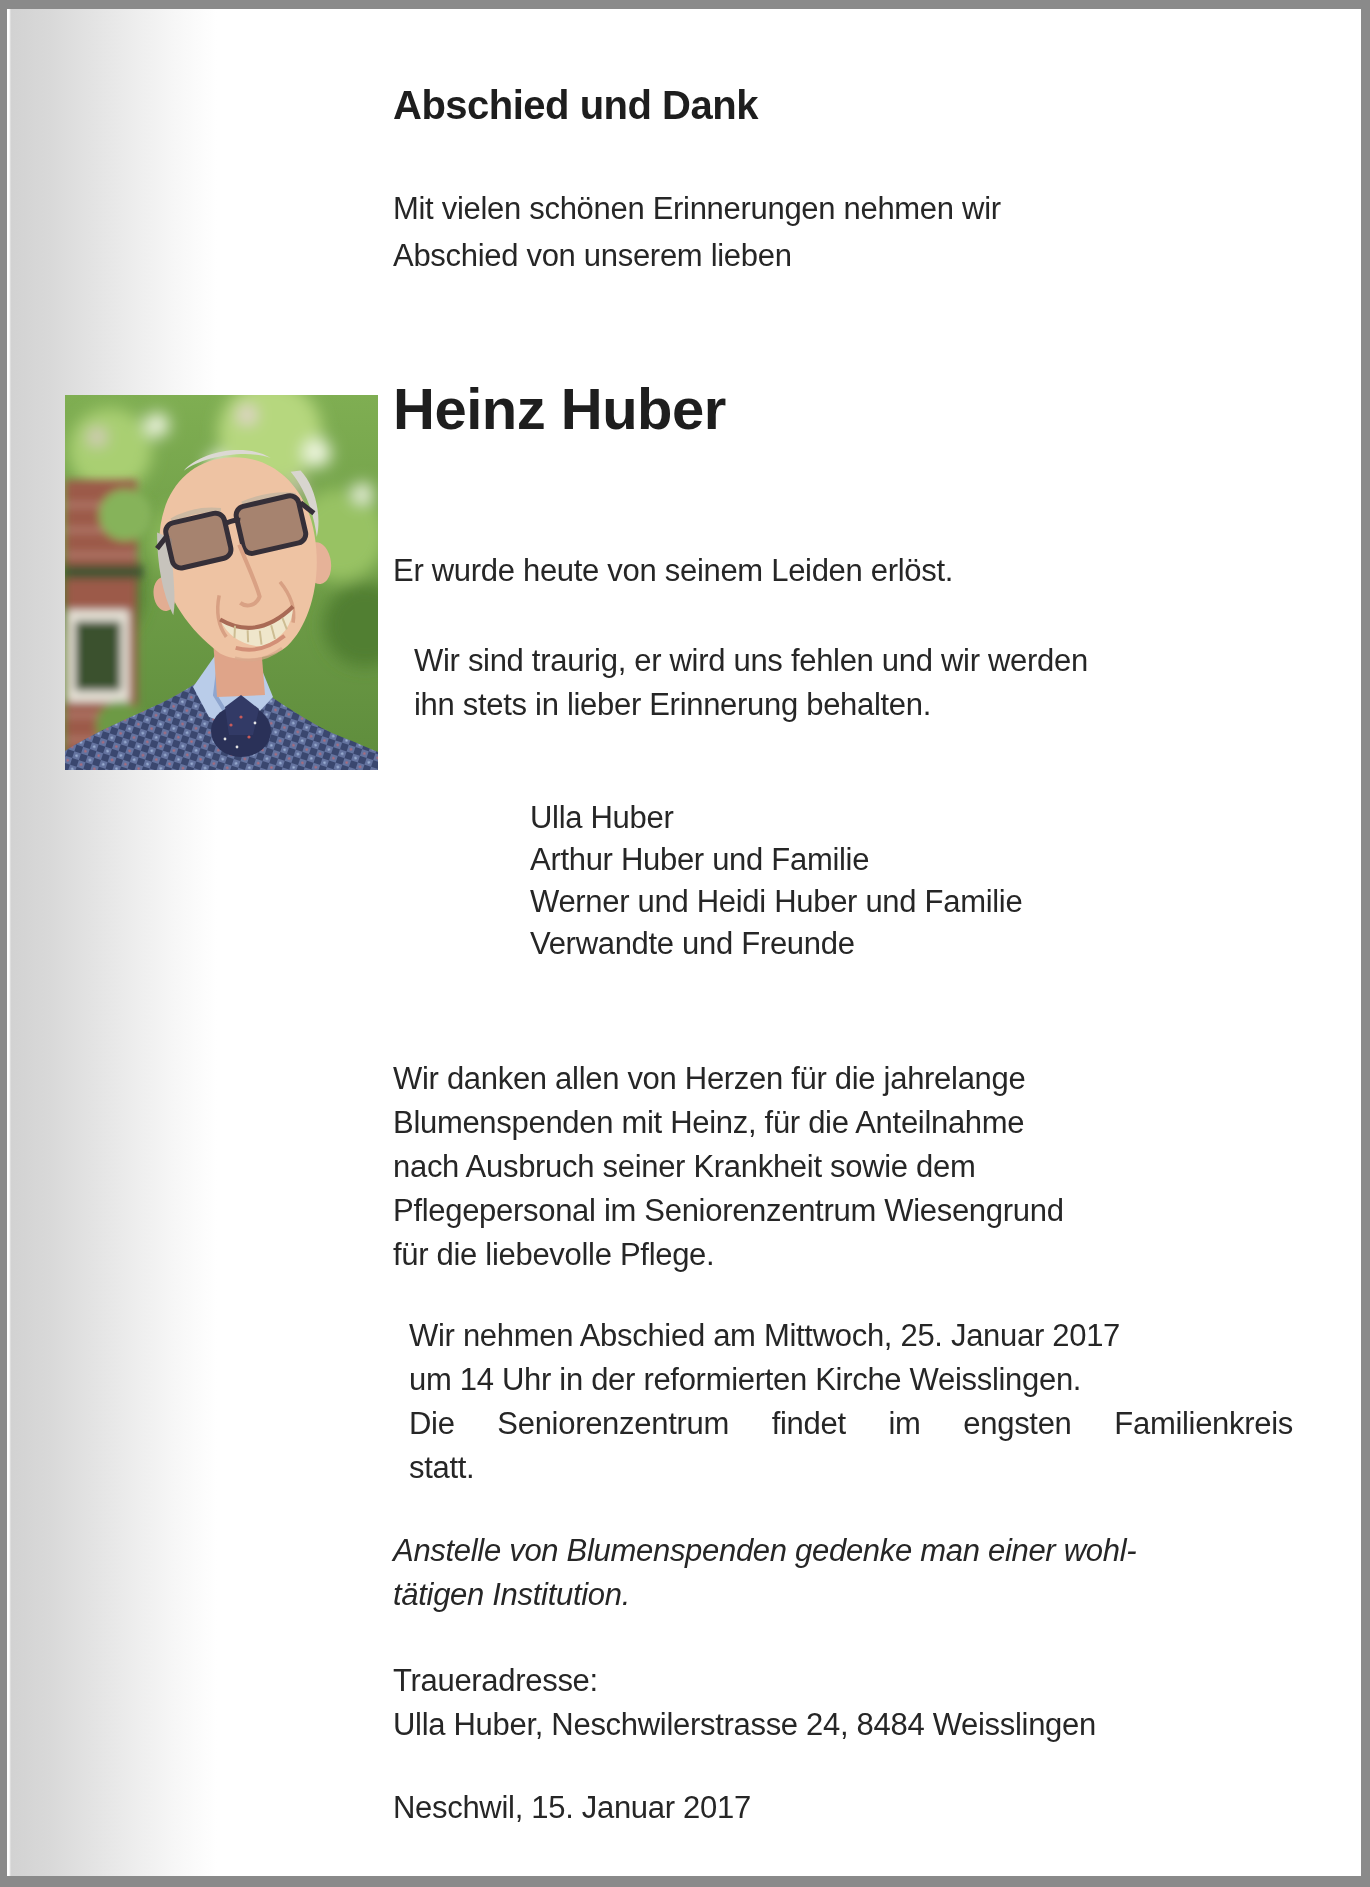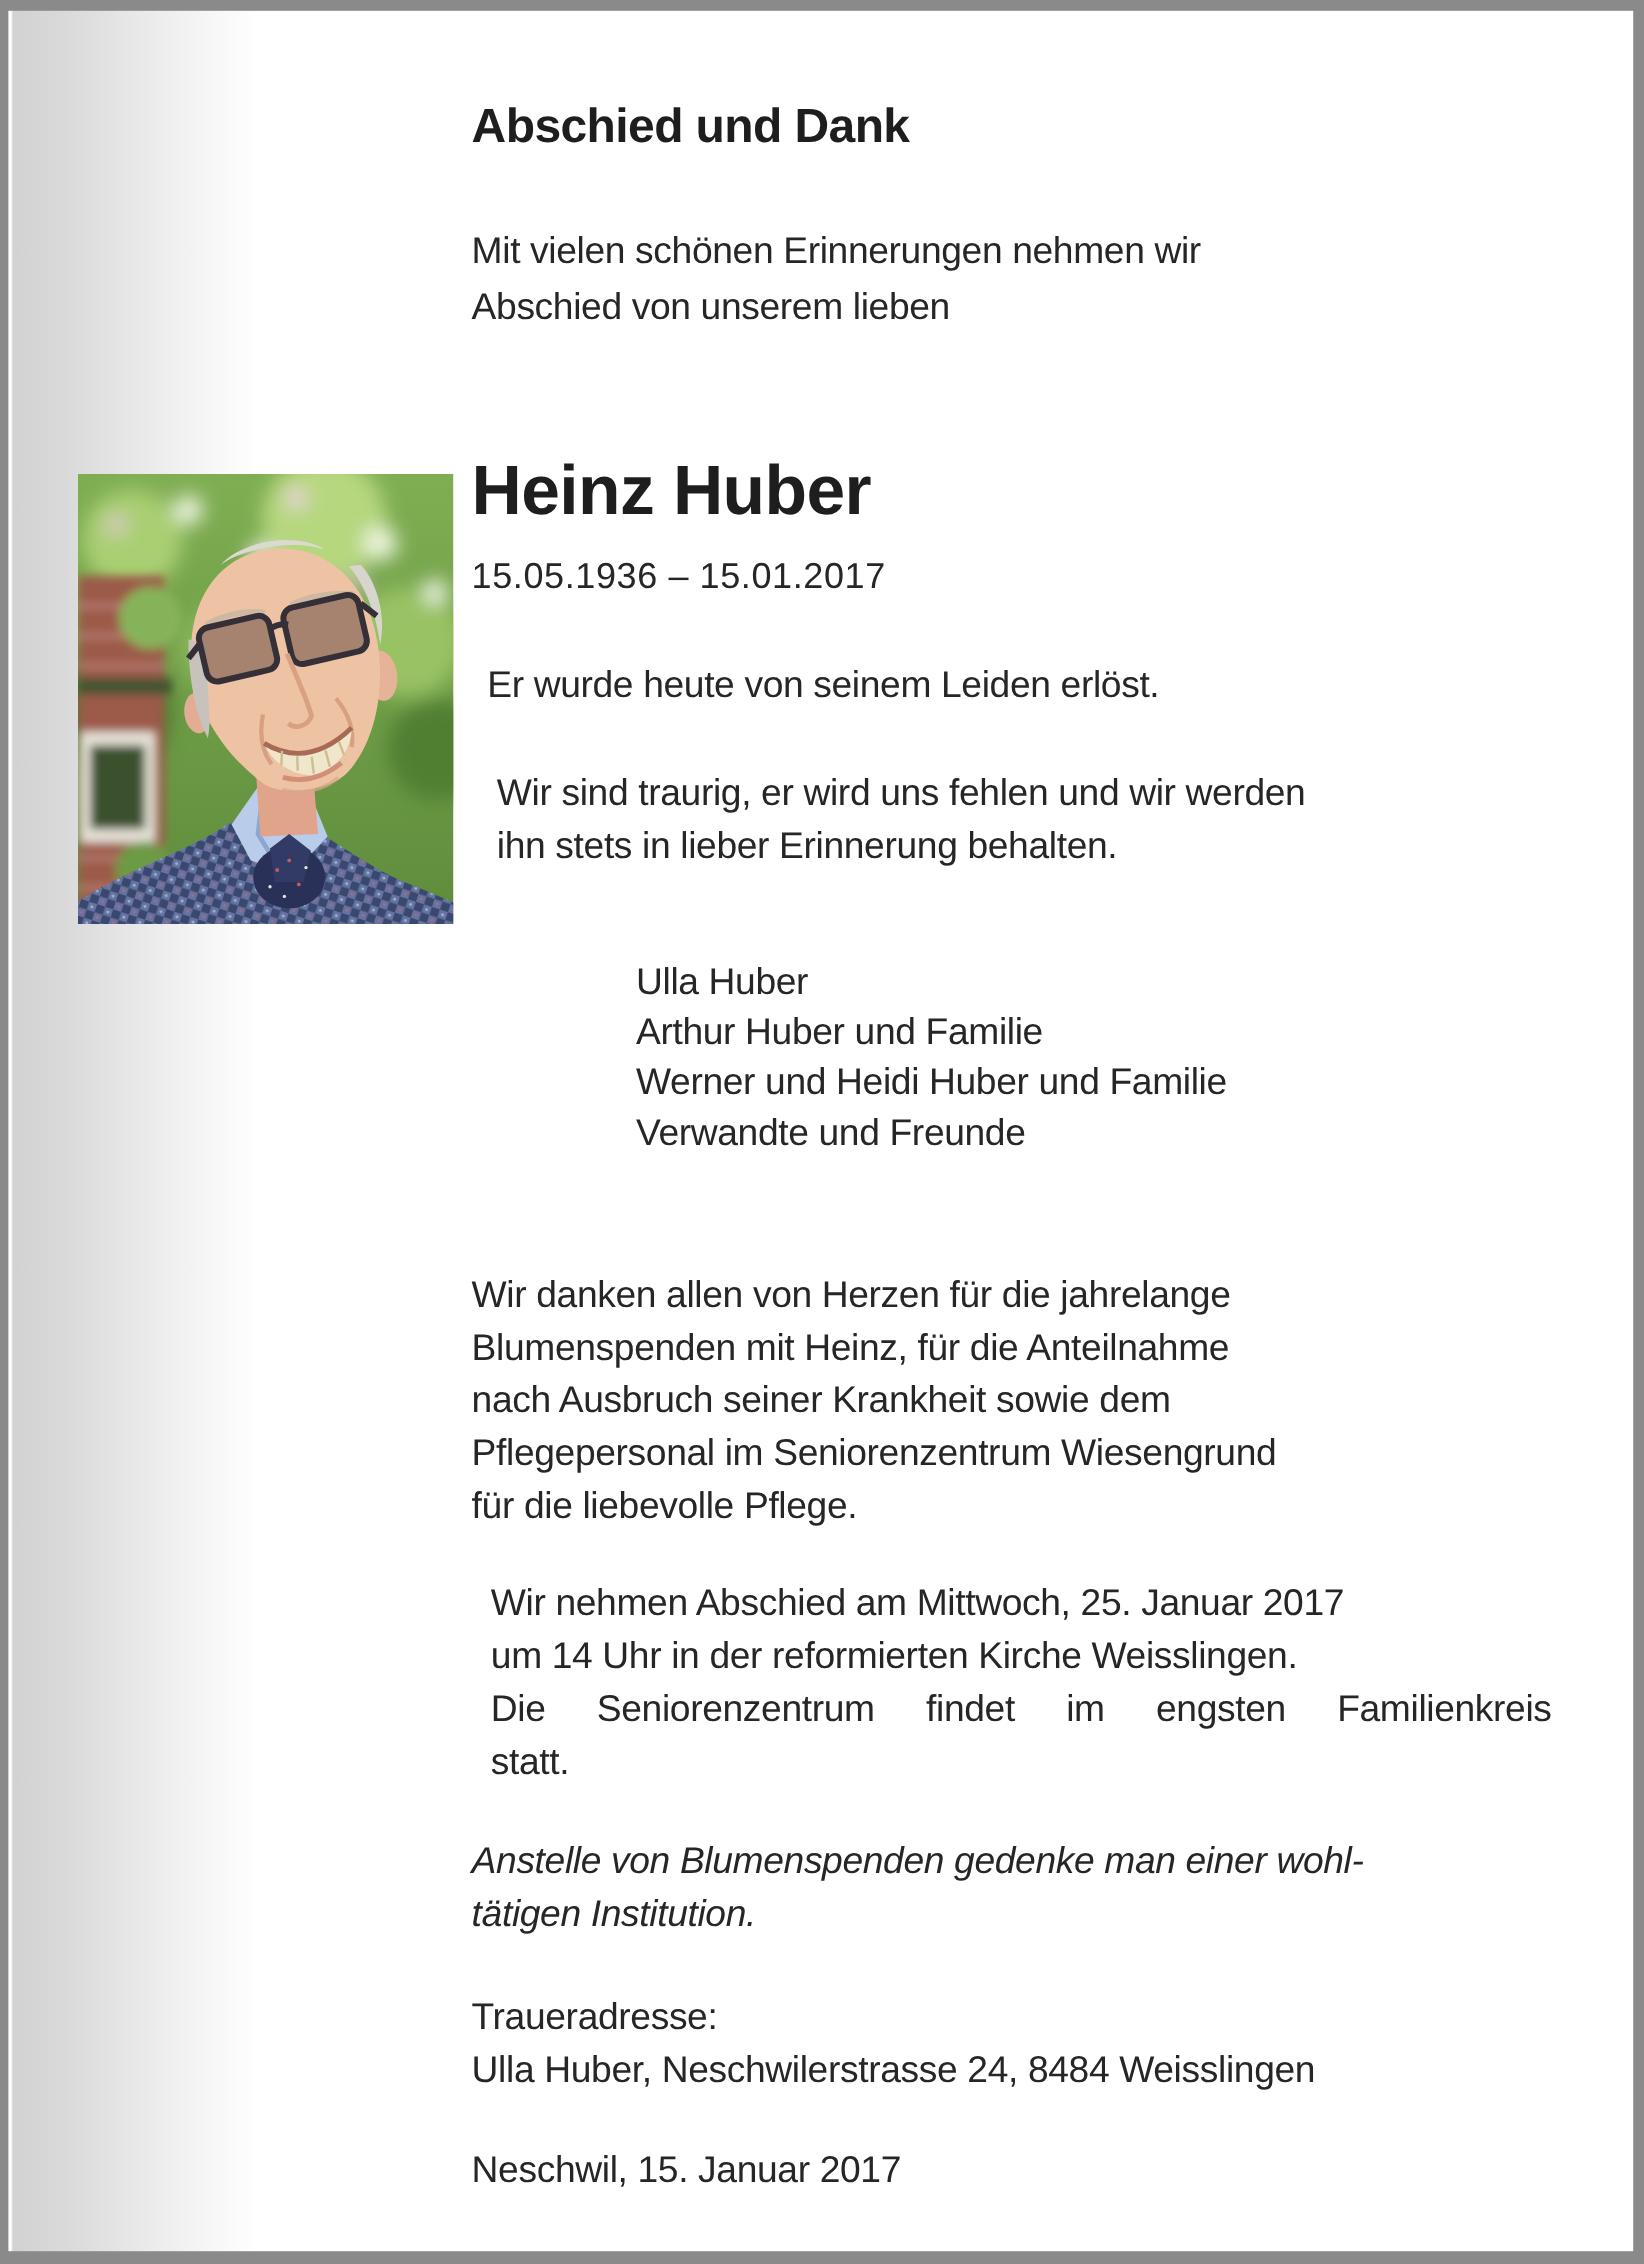--- a/index.html
+++ b/index.html
@@ -39,21 +39,21 @@
     top: 72px; left: 386px;
     font-size: 40px; font-weight: bold;
     line-height: 48px; letter-spacing: -0.5px;
     color: #1e1e1e;
   }
 
   .intro   { top: 176px;  left: 386px; line-height: 47px; }
   .name    { top: 368px;  left: 386px; font-size: 58px; font-weight: bold;
              line-height: 64px; letter-spacing: -0.5px; color: #1e1e1e; }
   .dates   { top: 452px;  left: 386px; font-size: 30px; line-height: 40px; letter-spacing: 0.5px; }
-  .release { top: 540px;  left: 386px; margin-left: 13px; }
+  .release { top: 540px;  left: 386px; }
   .sorrow  { top: 630px;  left: 386px; margin-left: 21px; }
   .mourners{ top: 788px;  left: 523px; line-height: 42px; }
   .thanks  { top: 1048px; left: 386px; }
   .farewell{ top: 1305px; left: 402px; }
   .donation{ top: 1520px; left: 386px; font-style: italic; }
   .address { top: 1650px; left: 386px; }
   .dateline{ top: 1777px; left: 386px; }
 
   .line { min-height: 1em; }
 
@@ -202,21 +202,20 @@
     </div>
 
     <div class="block title">Abschied und Dank</div>
 
     <div class="block intro">
       <div class="line">Mit vielen schönen Erinnerungen nehmen wir</div>
       <div class="line">Abschied von unserem lieben</div>
     </div>
 
     <div class="block name">Heinz Huber</div>
-    <div class="block dates">15.05.1936 – 15.01.2017</div>
 
     <div class="block release">Er wurde heute von seinem Leiden erlöst.</div>
 
     <div class="block sorrow">
       <div class="line">Wir sind traurig, er wird uns fehlen und wir werden</div>
       <div class="line">ihn stets in lieber Erinnerung behalten.</div>
     </div>
 
     <div class="block mourners">
       <div class="line">Ulla Huber</div>

